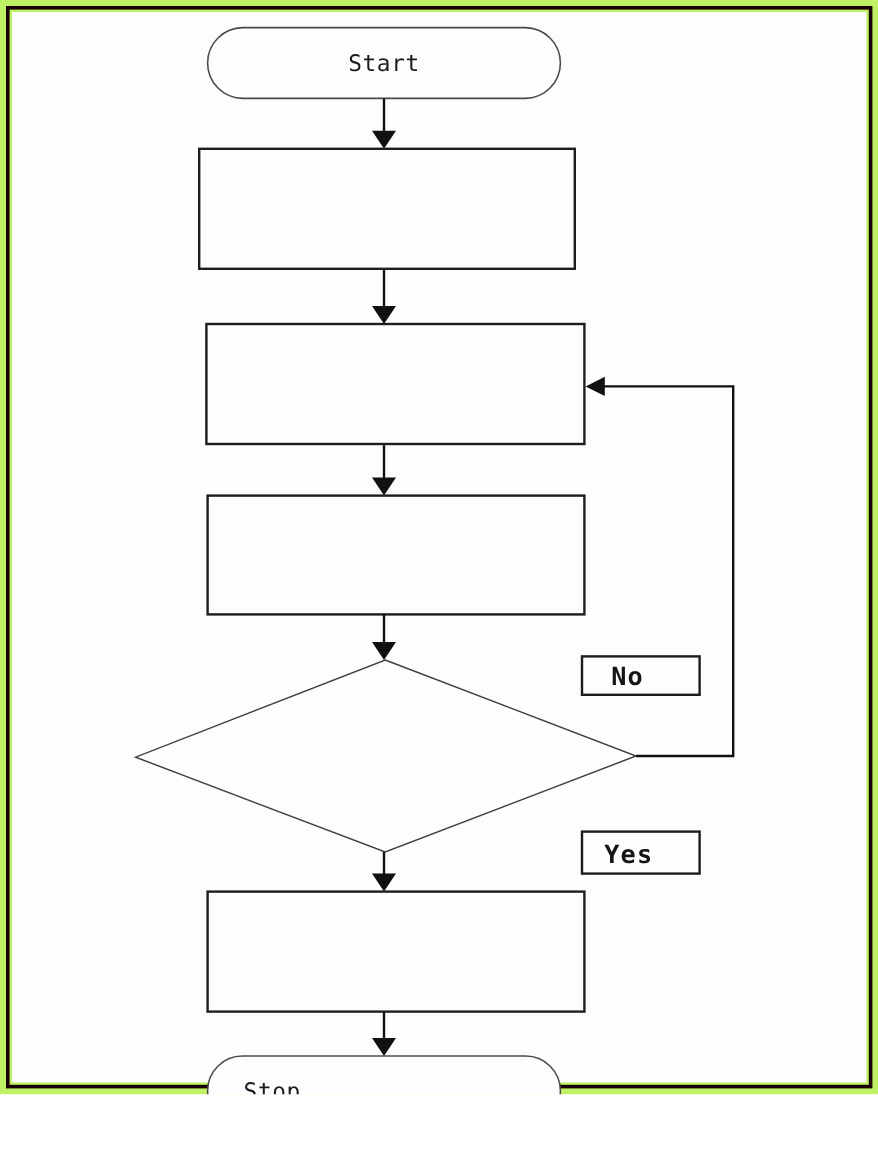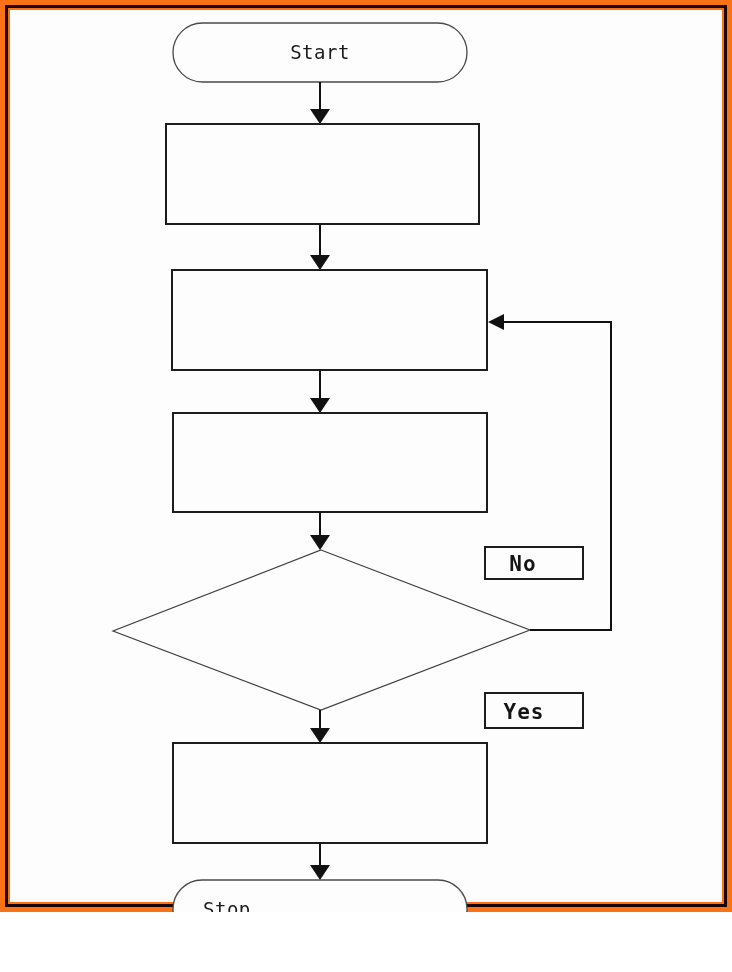--- a/index.html
+++ b/index.html
@@ -6,21 +6,21 @@
     margin: 0;
     padding: 0;
     background: #ffffff;
     font-family: "DejaVu Sans Mono", "Liberation Mono", monospace;
   }
   .screen {
     position: relative;
     width: 732px;
     height: 912px;
     overflow: hidden;
-    background: #f97316; 
+    background: #bef264; 
   }
   .frame-black {
     position: absolute;
     inset: 5px;
     border: 3px solid #1a0202; 
     background: transparent;
   }
   .canvas {
     position: absolute;
     inset: 10px;

